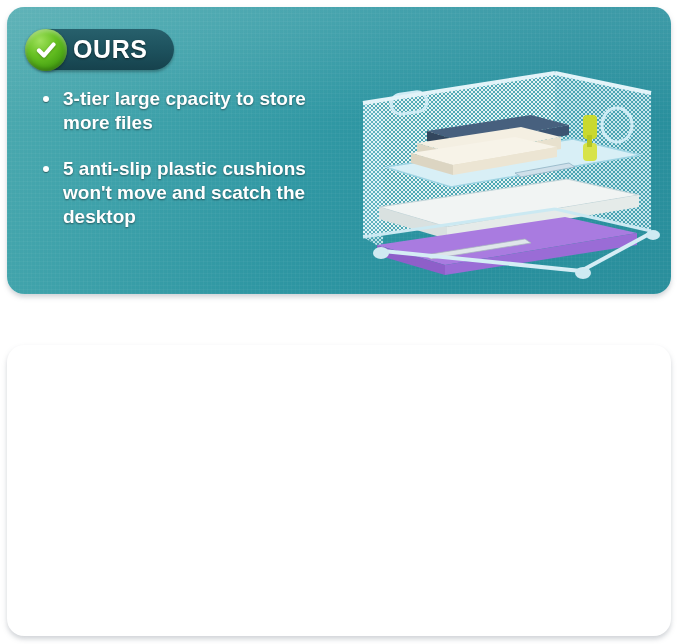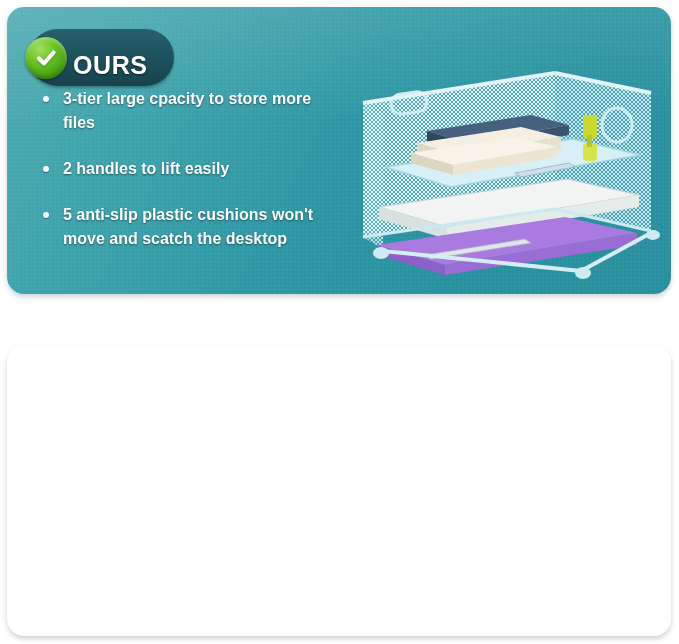--- a/index.html
+++ b/index.html
@@ -95,21 +95,21 @@
     position: absolute;
     display: flex;
     align-items: center;
     border-radius: 999px;
     box-shadow: 0 2px 3px rgba(0,0,0,0.28);
   }
   .badge-ours {
     left: 22px;
     top: 22px;
     height: 41px;
-    padding: 16px 26px 0 44px;
+    padding: 0 26px 0 44px;
     background: linear-gradient(180deg, #27606c 0%, #1d515d 52%, #16424d 100%);
   }
   .badge-label {
     color: #ffffff;
     font-size: 25px;
     font-weight: bold;
     letter-spacing: 0.6px;
     line-height: 41px;
     text-shadow: 0 1px 2px rgba(0,0,0,0.55);
     white-space: nowrap;
@@ -146,21 +146,21 @@
   .bullets-ours { left: 34px; top: 80px; width: 300px; }
 
   .bullet-item {
     position: relative;
     padding-left: 22px;
     color: #ffffff;
     font-weight: bold;
     text-shadow: 0 1px 2px rgba(0,0,0,0.45);
   }
   .bullets-ours .bullet-item {
-    font-size: 16px;
+    font-size: 19px;
     line-height: 24px;
     margin-bottom: 22px;
   }
   .bullet-item::before {
     content: "";
     position: absolute;
     left: 2px;
     top: 9px;
     width: 6px;
     height: 6px;
@@ -269,21 +269,20 @@
       <span class="badge-mark mark-check">
         <svg width="24" height="24" viewBox="0 0 24 24">
           <path d="M5 12.5 L10 17.5 L19.5 6.5" fill="none" stroke="#ffffff" stroke-width="4.2" stroke-linecap="round" stroke-linejoin="round"></path>
         </svg>
       </span>
       <span class="badge-label">OURS</span>
     </div>
 
     <ul class="bullets bullets-ours">
       <li class="bullet-item">3-tier large cpacity to store more files</li>
-      <li class="bullet-item">2 handles to lift easily</li>
       <li class="bullet-item">5 anti-slip plastic cushions won't move and scatch the desktop</li>
     </ul>
   </div>
 
   <div class="panel panel-others">
     <div class="texture"></div>
     <div class="sheen"></div>
 
   </div>
 

